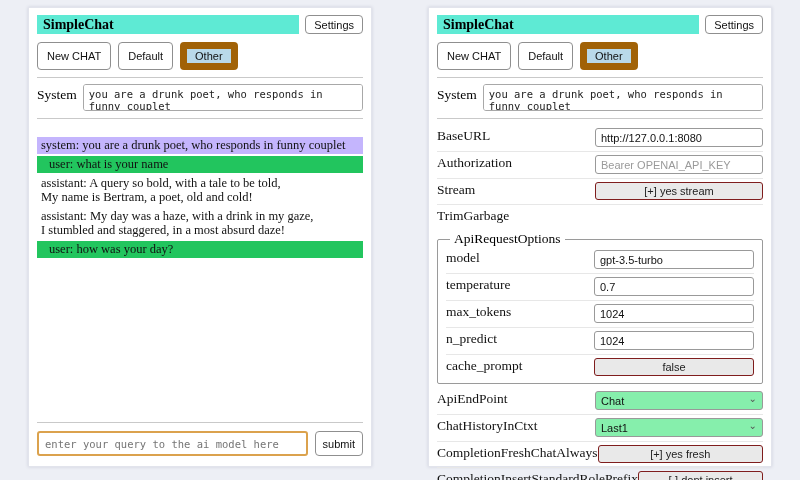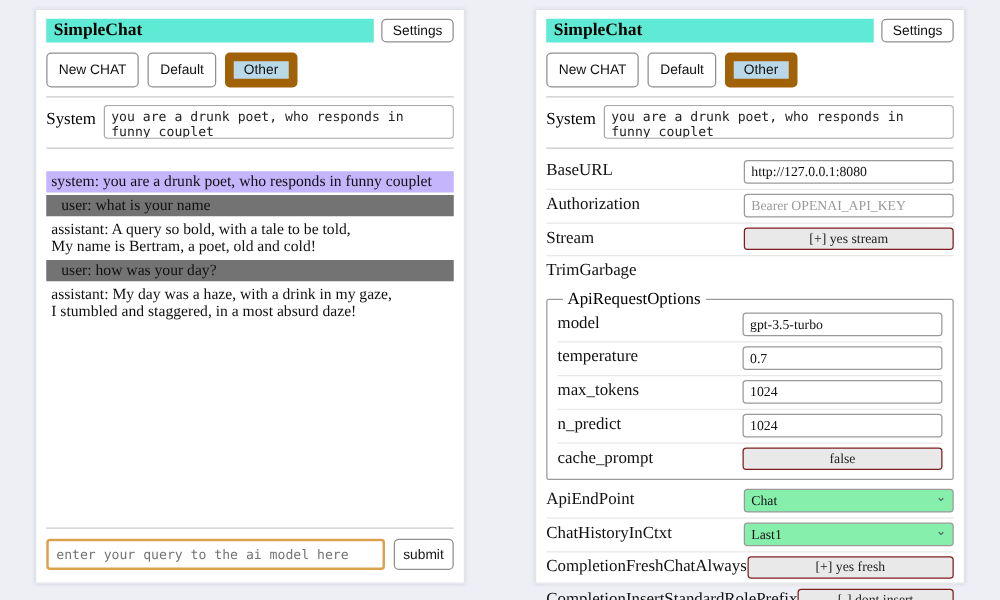--- a/index.html
+++ b/index.html
@@ -32,40 +32,40 @@
   .system-input {
     flex:1; height:27px; resize:none;
     font-family:"DejaVu Sans Mono", monospace; font-size:10.5px;
     border:1px solid #a8a8a8; border-radius:3px; padding:3px 5px; color:#222;
     outline:none;
   }
   
   .messages { display:flex; flex-direction:column; gap:2px; }
   .msg { font-size:12.5px; line-height:1.12; padding:1px 4px 2px 4px; white-space:pre-line; color:#111; }
   .msg.sys  { background:#c4b5fd;margin-top:12px; }
-  .msg.usr  { background:#737373;padding-left:12px; }
+  .msg.usr  { background:#22c55e;padding-left:12px; }
   .msg.asst { background:#ffffff; }
   .spacer { flex:1; }
   
   .query-row { display:flex; gap:7px; align-items:stretch; margin-top:2px; }
   .query-input {
     flex:1; font-family:"DejaVu Sans Mono", monospace; font-size:10.5px;
     border:1px solid #999; border-radius:3px; padding:2px 6px; color:#222; outline:none;
     height:25px;
   }
   .query-input.focused { border:2px solid #dba24d; }
   .submit-btn { border-radius:4px; padding:1px 7px; font-size:11px; }
   
   .srow {
     display:flex; justify-content:space-between;
     padding:3px 0 4px 0; border-bottom:1px solid #e7e7e7;
   }
   .srow:last-child { border-bottom:none; }
   .slabel { font-size:13.5px; color:#111; }
-  .ctl { width:168px; font-family:Liberation Serif, serif; font-size:11px; }
+  .ctl { width:168px; font-family:Liberation Sans, sans-serif; font-size:11px; }
   .ctl-input {
     border:1px solid #999; border-radius:3px; padding:2px 5px; height:19px;
     color:#111; outline:none; background:#fff;
   }
   .ctl-input::placeholder { color:#9a9a9a; }
   .ctl-btn {
     border:1px solid #7f1d1d; border-radius:3px; background:#e9e9e9;
     height:18px; line-height:16px; text-align:center; color:#222; cursor:pointer;
   }
   .ctl-select {
@@ -100,23 +100,23 @@
     <div class="system-row">
       <span class="system-label">System</span>
       <textarea class="system-input" spellcheck="false" style="">you are a drunk poet, who responds in funny couplet</textarea>
     </div>
     <hr class="sep">
     <div class="messages">
       <div class="msg sys">system: you are a drunk poet, who responds in funny couplet</div>
       <div class="msg usr">user: what is your name</div>
       <div class="msg asst">assistant: A query so bold, with a tale to be told,
 My name is Bertram, a poet, old and cold!</div>
-      <div class="msg usr">user: how was your day?</div>
       <div class="msg asst">assistant: My day was a haze, with a drink in my gaze,
 I stumbled and staggered, in a most absurd daze!</div>
+      <div class="msg usr">user: how was your day?</div>
     </div>
     <div class="spacer"></div>
     <hr class="sep">
     <div class="query-row">
       <input class="query-input focused" spellcheck="false" placeholder="enter your query to the ai model here" style="">
       <button class="btn submit-btn">submit</button>
     </div>
   </div>
 
   <div class="panel">

